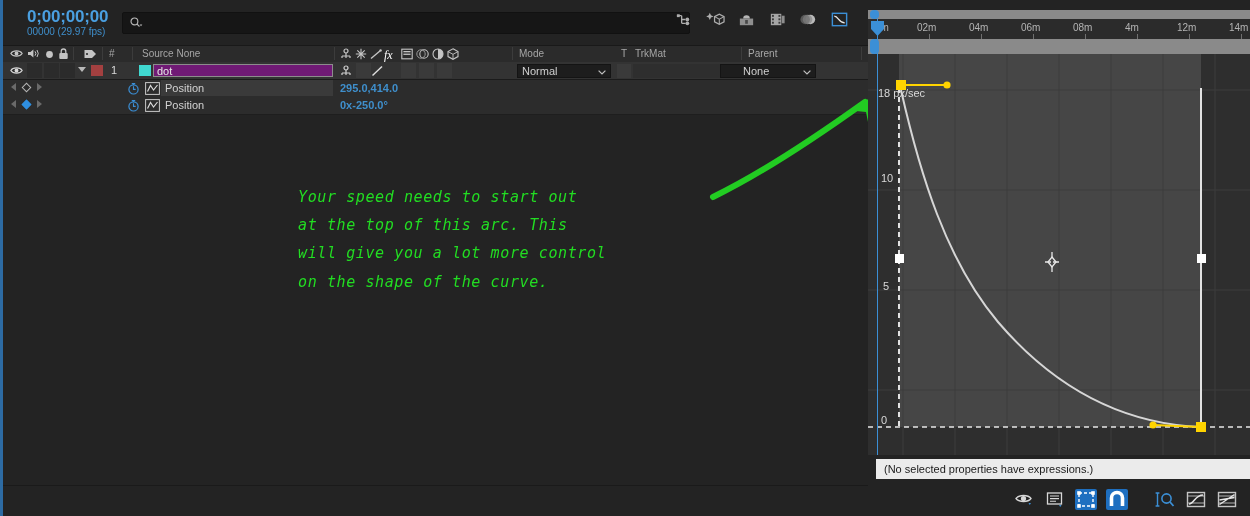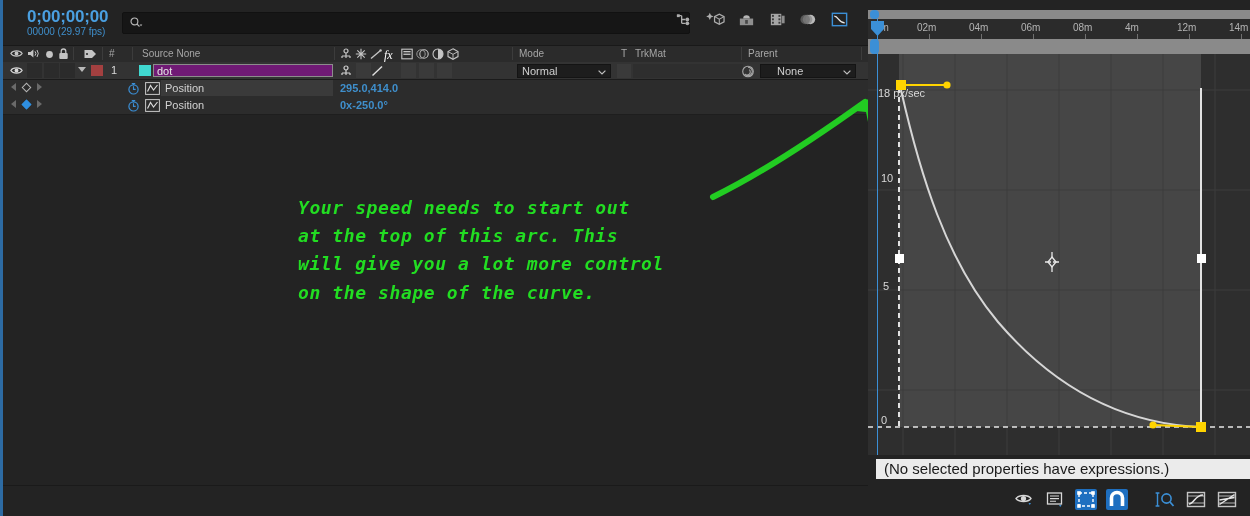--- a/index.html
+++ b/index.html
@@ -185,28 +185,28 @@
     background: #3a3a3a;
   }
   .trkmat-bar {
     position: absolute;
     left: 630px; top: 2px;
     width: 110px; height: 14px;
     background: #2e2e2e;
   }
   .parent-select {
     position: absolute;
-    left: 757px; top: 2px;
+    left: 717px; top: 2px;
     width: 96px; height: 14px;
     background: #1d1d1d;
     border: 1px solid #141414;
     color: #cfcfcf;
     font-size: 11px;
     line-height: 13px;
-    padding-left: 16px;
+    padding-left: 22px;
     box-sizing: border-box;
   }
   .pickwhip { position: absolute; left: 738px; top: 3px; }
 
   .empty-area {
     position: absolute;
     left: 3px; top: 115px;
     width: 865px; height: 370px;
     background: #232323;
   }
@@ -214,26 +214,26 @@
     position: absolute;
     left: 3px; top: 485px;
     width: 865px; height: 31px;
     background: #232323;
     border-top: 1px solid #1a1a1a;
   }
 
   
   .annotation {
     position: absolute;
-    left: 298px; top: 194px;
+    left: 298px; top: 183px;
     color: #22dd22;
     font-family: "DejaVu Sans Mono", monospace;
-    font-weight: bold;
+    font-weight: normal;
     font-style: italic;
-    font-size: 18px;
+    font-size: 15px;
     line-height: 28.2px;
     letter-spacing: 0.6px;
     white-space: pre;
     z-index: 40;
   }
   .arrow-svg {
     position: absolute;
     left: 690px; top: 75px;
     z-index: 41;
     pointer-events: none;
@@ -294,21 +294,21 @@
     position: absolute;
     color: #d8d8d8;
     font-size: 11px;
     z-index: 6;
   }
   .expr-bar {
     position: absolute; left: 8px; top: 459px;
     width: 374px; height: 20px;
     background: #ebebeb;
     color: #1a1a1a;
-    font-size: 15px;
+    font-size: 11px;
     line-height: 20px;
     padding-left: 8px;
     box-sizing: border-box;
   }
   .ge-toolbar {
     position: absolute; left: 0; top: 482px;
     width: 382px; height: 34px;
     background: #232323;
     display: flex;
     align-items: center;

